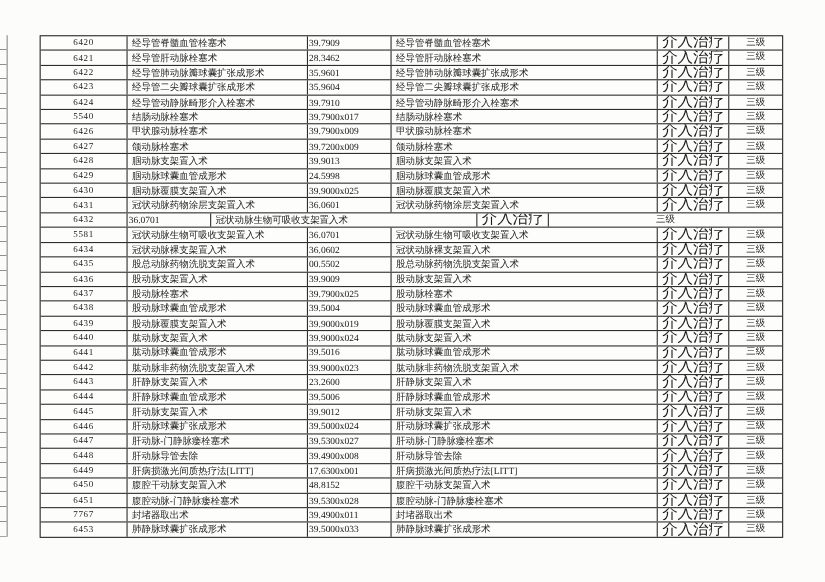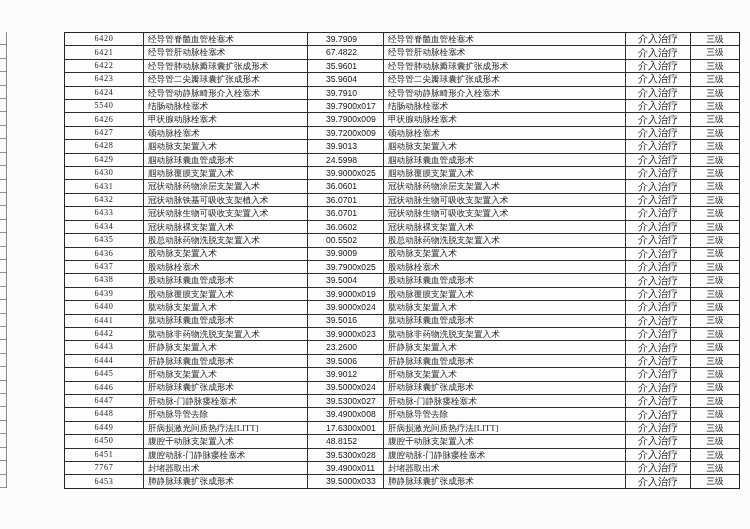--- a/index.html
+++ b/index.html
@@ -15,61 +15,61 @@
   
   #edge-artifact {
     position:absolute; left:0; top:32px; width:7px; height:456px;
     border-right:1px solid #8a8a8a;
     background:repeating-linear-gradient(
       to bottom,
       transparent 0px, transparent 12.4px,
       #8f8f8f 12.4px, #8f8f8f 13.41px);
   }
   #proc-table {
-    position:absolute; left:64px; top:32px; width:676px; height:457px;
+    position:absolute; left:36px; top:32px; width:676px; height:457px;
     border:1.6px solid #262626;
     display:flex; flex-direction:column;
     background:#fdfdfc;
   }
   .row { flex:1 1 0; display:flex; border-top:1.2px solid #2e2e2e; min-height:0; }
   .row:first-child { border-top:none; }
   .cell {
     border-left:1.1px solid #2e2e2e;
     display:flex; align-items:center;
     overflow:hidden; white-space:nowrap;
     line-height:1;
   }
   .cell:first-child { border-left:none; }
   .c-id    { width:78px;  justify-content:center; font-size:8.2px; letter-spacing:0.6px; color:#222; }
   .c-name  { width:164px; padding-left:4px; font-size:8.6px; }
-  .c-code  { width:76px;  padding-left:18px; font-family:Liberation Sans, sans-serif; font-size:8.6px; color:#161616; }
+  .c-code  { width:76px;  padding-left:1px; font-family:Liberation Serif, serif; font-size:8.6px; color:#161616; }
   .c-name2 { width:242px; padding-left:4px; font-size:8.6px; }
-  .c-cat   { width:65px;  justify-content:center; font-size:10px; }
-  .c-level { flex:1;      justify-content:center; font-size:8.6px; }
+  .c-cat   { width:65px;  justify-content:center; font-size:14px; }
+  .c-level { flex:1;      justify-content:center; font-size:8.6px;font-family:Liberation Mono, monospace; }
 </style>
 </head>
 <body>
 
 <div id="edge-artifact"></div>
 
 <div id="proc-table">
   <div style="display:flex;flex-direction:column;flex:1;min-height:0;" id="table-body">
   <div class="row">
     <div class="cell c-id">6420</div>
     <div class="cell c-name">经导管脊髓血管栓塞术</div>
     <div class="cell c-code">39.7909</div>
     <div class="cell c-name2">经导管脊髓血管栓塞术</div>
     <div class="cell c-cat">介入治疗</div>
     <div class="cell c-level">三级</div>
   </div>
 
   <div class="row">
     <div class="cell c-id">6421</div>
     <div class="cell c-name">经导管肝动脉栓塞术</div>
-    <div class="cell c-code">67.4822</div>
+    <div class="cell c-code">28.3462</div>
     <div class="cell c-name2">经导管肝动脉栓塞术</div>
     <div class="cell c-cat">介入治疗</div>
     <div class="cell c-level">三级</div>
   </div>
 
   <div class="row">
     <div class="cell c-id">6422</div>
     <div class="cell c-name">经导管肺动脉瓣球囊扩张成形术</div>
     <div class="cell c-code">35.9601</div>
     <div class="cell c-name2">经导管肺动脉瓣球囊扩张成形术</div>
@@ -153,29 +153,28 @@
     <div class="cell c-id">6431</div>
     <div class="cell c-name">冠状动脉药物涂层支架置入术</div>
     <div class="cell c-code">36.0601</div>
     <div class="cell c-name2">冠状动脉药物涂层支架置入术</div>
     <div class="cell c-cat">介入治疗</div>
     <div class="cell c-level">三级</div>
   </div>
 
   <div class="row">
     <div class="cell c-id">6432</div>
-    <div class="cell c-name">冠状动脉铁基可吸收支架植入术</div>
     <div class="cell c-code">36.0701</div>
     <div class="cell c-name2">冠状动脉生物可吸收支架置入术</div>
     <div class="cell c-cat">介入治疗</div>
     <div class="cell c-level">三级</div>
   </div>
 
   <div class="row">
-    <div class="cell c-id">6433</div>
+    <div class="cell c-id">5581</div>
     <div class="cell c-name">冠状动脉生物可吸收支架置入术</div>
     <div class="cell c-code">36.0701</div>
     <div class="cell c-name2">冠状动脉生物可吸收支架置入术</div>
     <div class="cell c-cat">介入治疗</div>
     <div class="cell c-level">三级</div>
   </div>
 
   <div class="row">
     <div class="cell c-id">6434</div>
     <div class="cell c-name">冠状动脉裸支架置入术</div>

